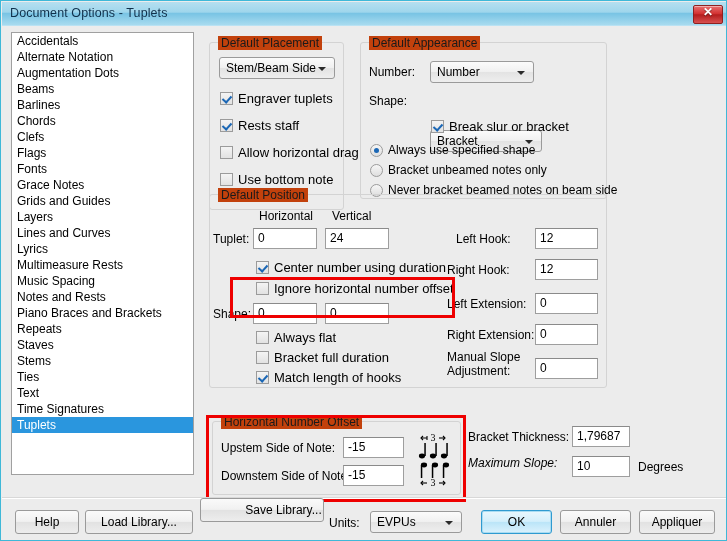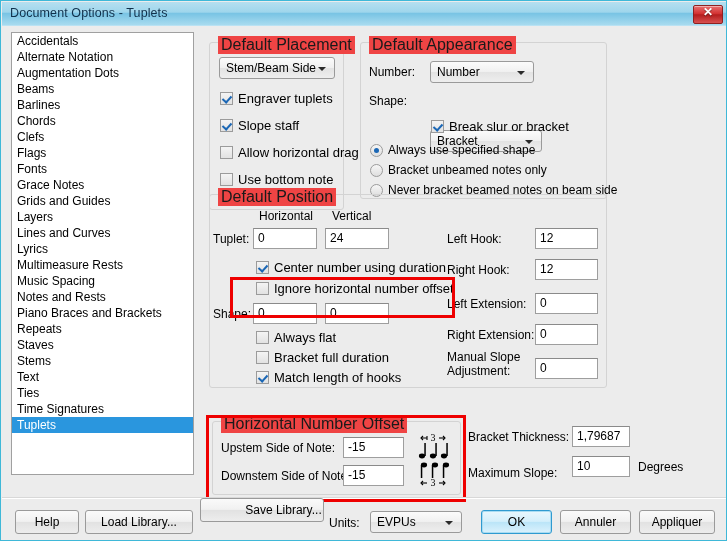--- a/index.html
+++ b/index.html
@@ -94,23 +94,23 @@
   
   .group {
     position: absolute;
     border: 1px solid #d3d3d3;
     border-radius: 3px;
     box-sizing: border-box;
   }
   .group > .legend {
     position: absolute;
     top: -7px; left: 8px;
-    background: #ef4444;
+    background: #c2410c;
     padding: 0 3px;
-    font-size: 16px;
+    font-size: 12px;
     color: #1a1a1a;
     white-space: nowrap;
   }
   
   .redbox {
     position: absolute;
     border: 3px solid #ee0000;
     box-sizing: border-box;
     pointer-events: none;
   }
@@ -278,41 +278,41 @@
         <div class="catlist-item">Layers</div>
         <div class="catlist-item">Lines and Curves</div>
         <div class="catlist-item">Lyrics</div>
         <div class="catlist-item">Multimeasure Rests</div>
         <div class="catlist-item">Music Spacing</div>
         <div class="catlist-item">Notes and Rests</div>
         <div class="catlist-item">Piano Braces and Brackets</div>
         <div class="catlist-item">Repeats</div>
         <div class="catlist-item">Staves</div>
         <div class="catlist-item">Stems</div>
+        <div class="catlist-item">Ties</div>
         <div class="catlist-item">Text</div>
-        <div class="catlist-item">Ties</div>
         <div class="catlist-item">Time Signatures</div>
         <div class="catlist-item selected">Tuplets</div>
       </div>
 
     <div class="group" style="left:207px; top:16px; width:135px; height:168px;">
       <div class="legend">Default Placement</div>
 
       <div class="combo" style="left:9px; top:14px; width:116px;">
         <span class="label">Stem/Beam Side</span>
         <span class="arrow"></span>
       </div>
 
       <div class="cbx checked" style="left:10px; top:48px;">
         <span class="box"></span>
         <span class="txt">Engraver tuplets</span>
       </div>
       <div class="cbx checked" style="left:10px; top:75px;">
         <span class="box"></span>
-        <span class="txt">Slope staff</span>
+        <span class="txt">Rests staff</span>
       </div>
       <div class="cbx" style="left:10px; top:102px;">
         <span class="box"></span>
         <span class="txt">Allow horizontal drag</span>
       </div>
       <div class="cbx" style="left:10px; top:129px;">
         <span class="box"></span>
         <span class="txt">Use bottom note</span>
       </div>
     </div>
@@ -388,21 +388,21 @@
       </div>
       <div class="cbx" style="left:46px; top:155px;">
         <span class="box"></span>
         <span class="txt">Bracket full duration</span>
       </div>
       <div class="cbx checked" style="left:46px; top:175px;">
         <span class="box"></span>
         <span class="txt">Match length of hooks</span>
       </div>
 
-      <div class="lbl" style="left:237px; top:37px;">Left Hook:</div>
+      <div class="lbl" style="left:246px; top:37px;">Left Hook:</div>
       <div class="textbox" style="left:325px; top:33px; width:63px;">
         <span class="val">12</span>
       </div>
 
       <div class="lbl" style="left:237px; top:68px;">Right Hook:</div>
       <div class="textbox" style="left:325px; top:64px; width:63px;">
         <span class="val">12</span>
       </div>
 
       <div class="lbl" style="left:237px; top:102px;">Left Extension:</div>
@@ -468,21 +468,21 @@
           <path d="M28 23 L30 25 L28 27" stroke="#000" stroke-width="1.1" fill="none"></path>
         </svg>
       </div>
     </div>
 
     <div class="lbl" style="left:466px; top:404px;">Bracket Thickness:</div>
     <div class="textbox" style="left:570px; top:400px; width:58px;">
       <span class="val">1,79687</span>
     </div>
 
-    <div class="lbl" style="left:466px; top:440px;">Maximum Slope:</div>
+    <div class="lbl" style="left:466px; top:430px;font-style:italic;">Maximum Slope:</div>
     <div class="textbox" style="left:570px; top:430px; width:58px;">
       <span class="val">10</span>
     </div>
     <div class="lbl" style="left:636px; top:434px;">Degrees</div>
 
     <div class="redbox" style="left:228px; top:251px; width:225px; height:41px;"></div>
     <div class="redbox" style="left:204px; top:389px; width:260px; height:87px;"></div>
 
     <div class="sep" style="top:471px;"></div>
 

